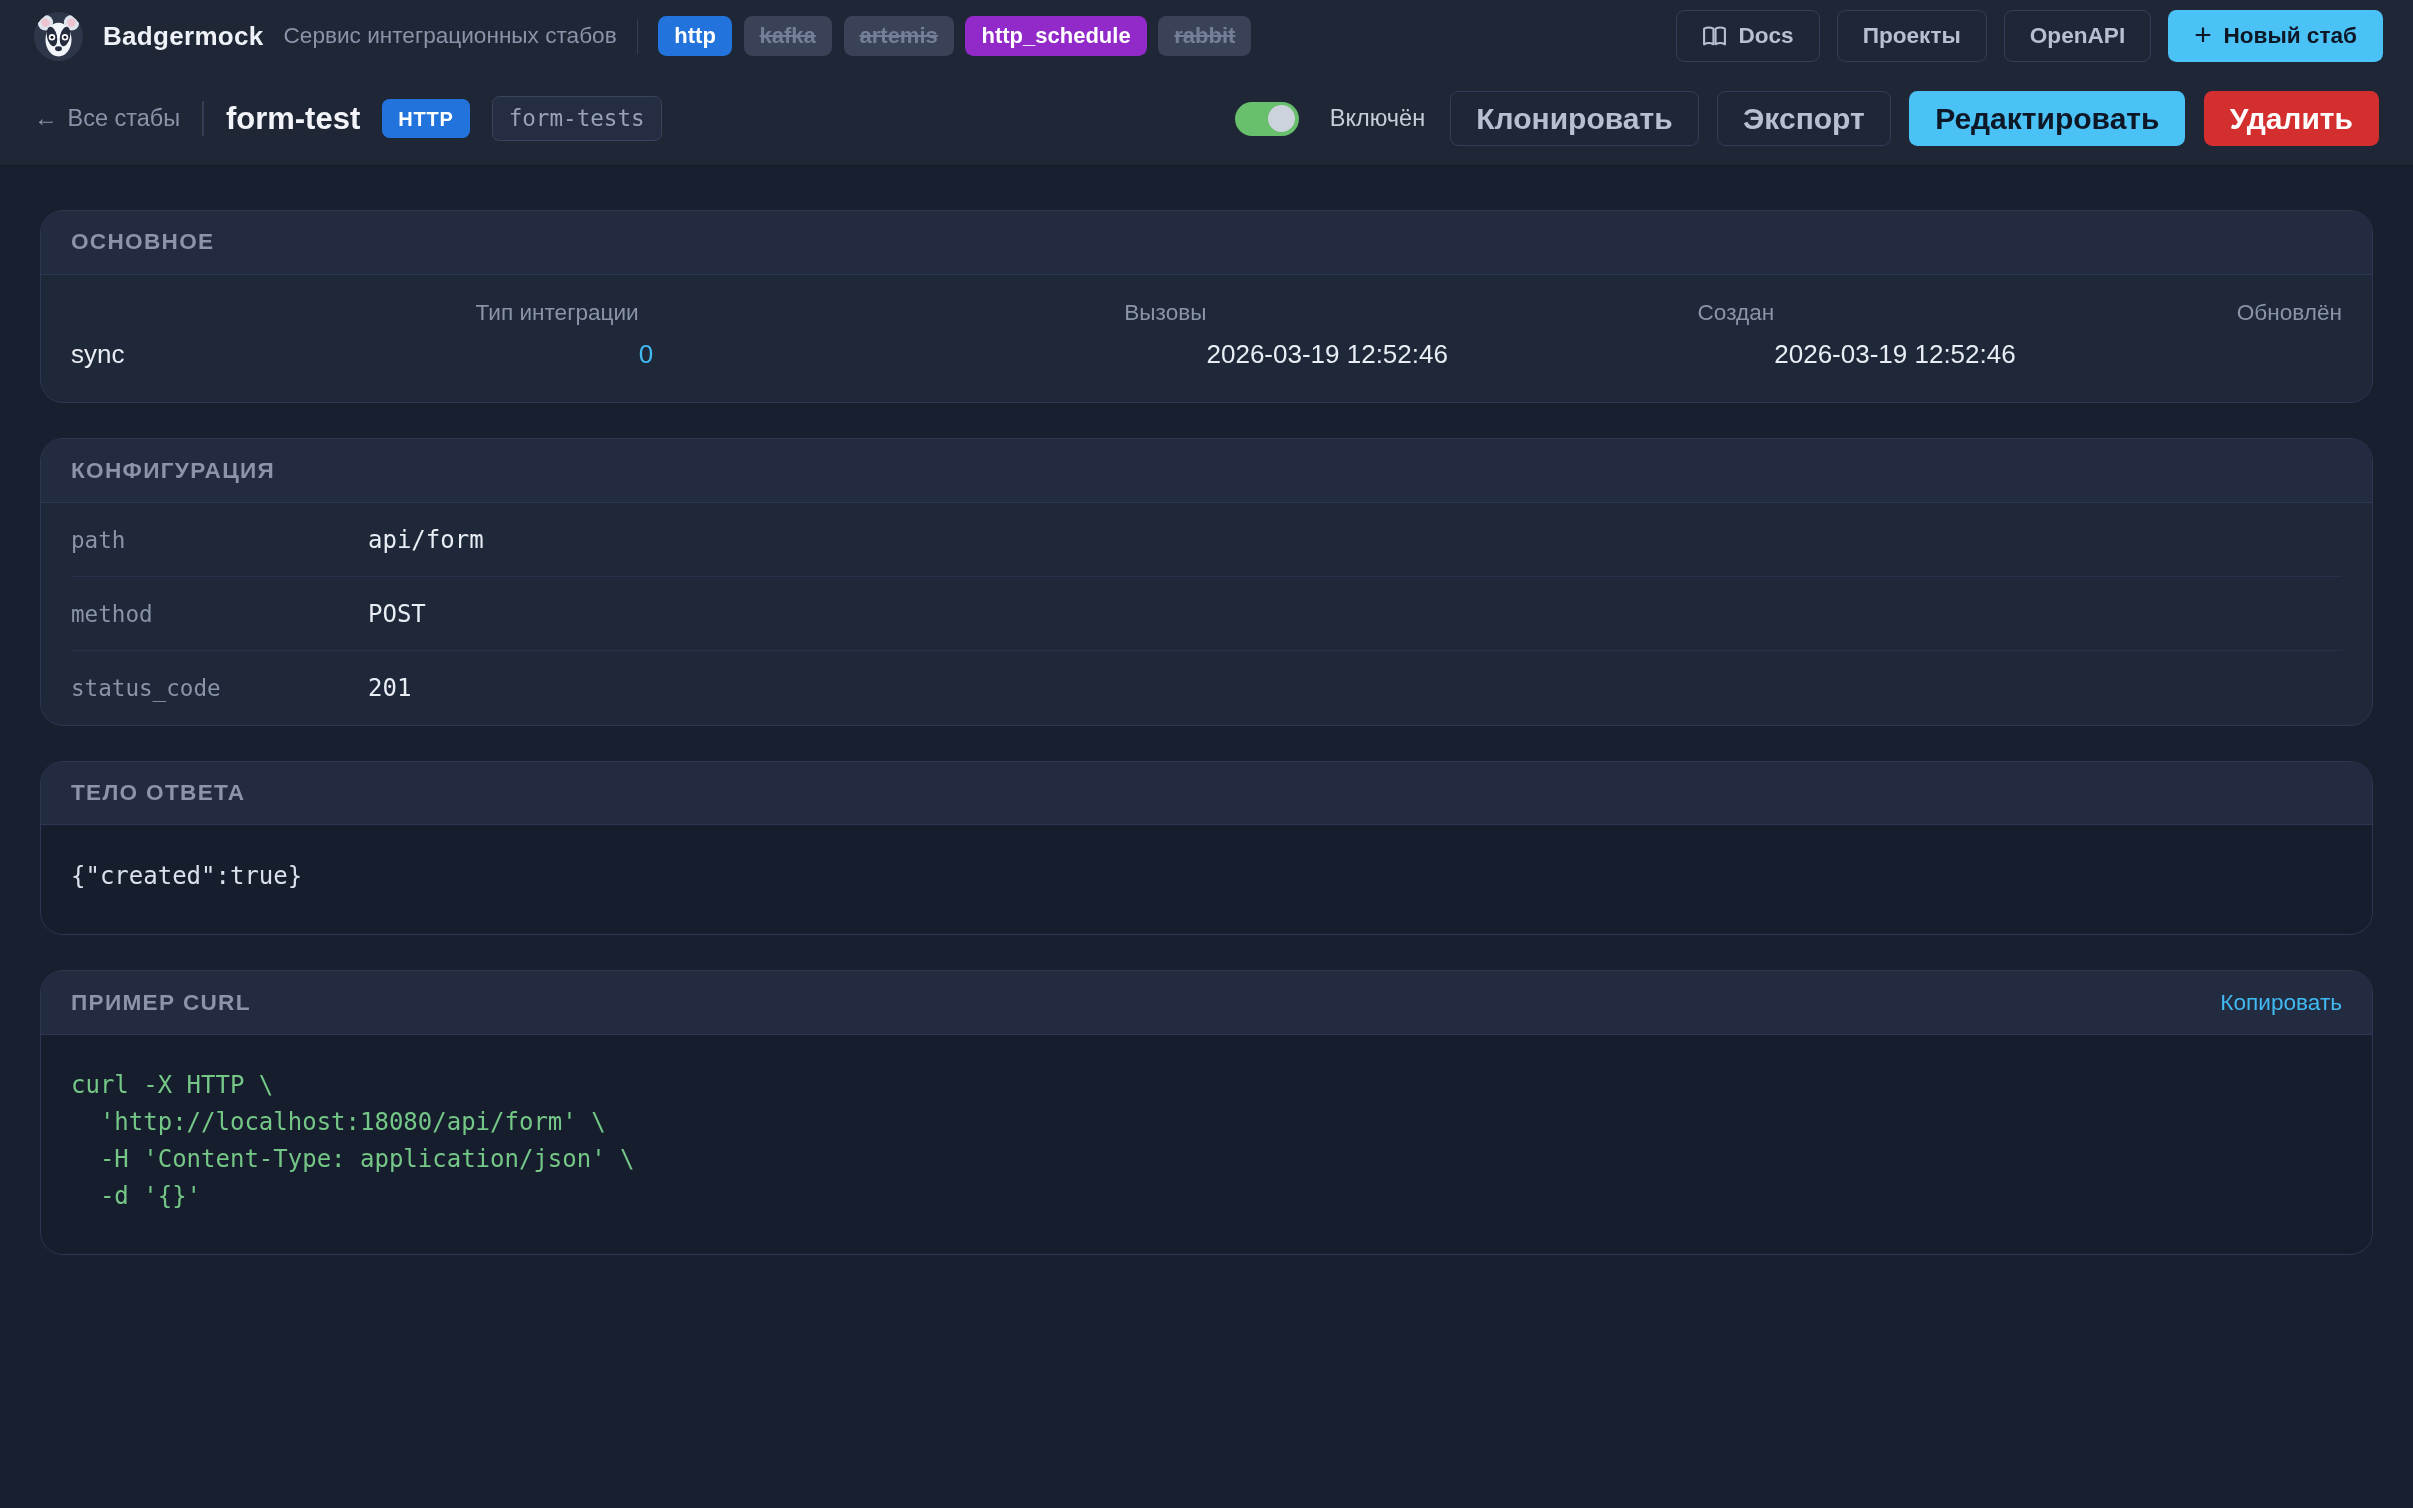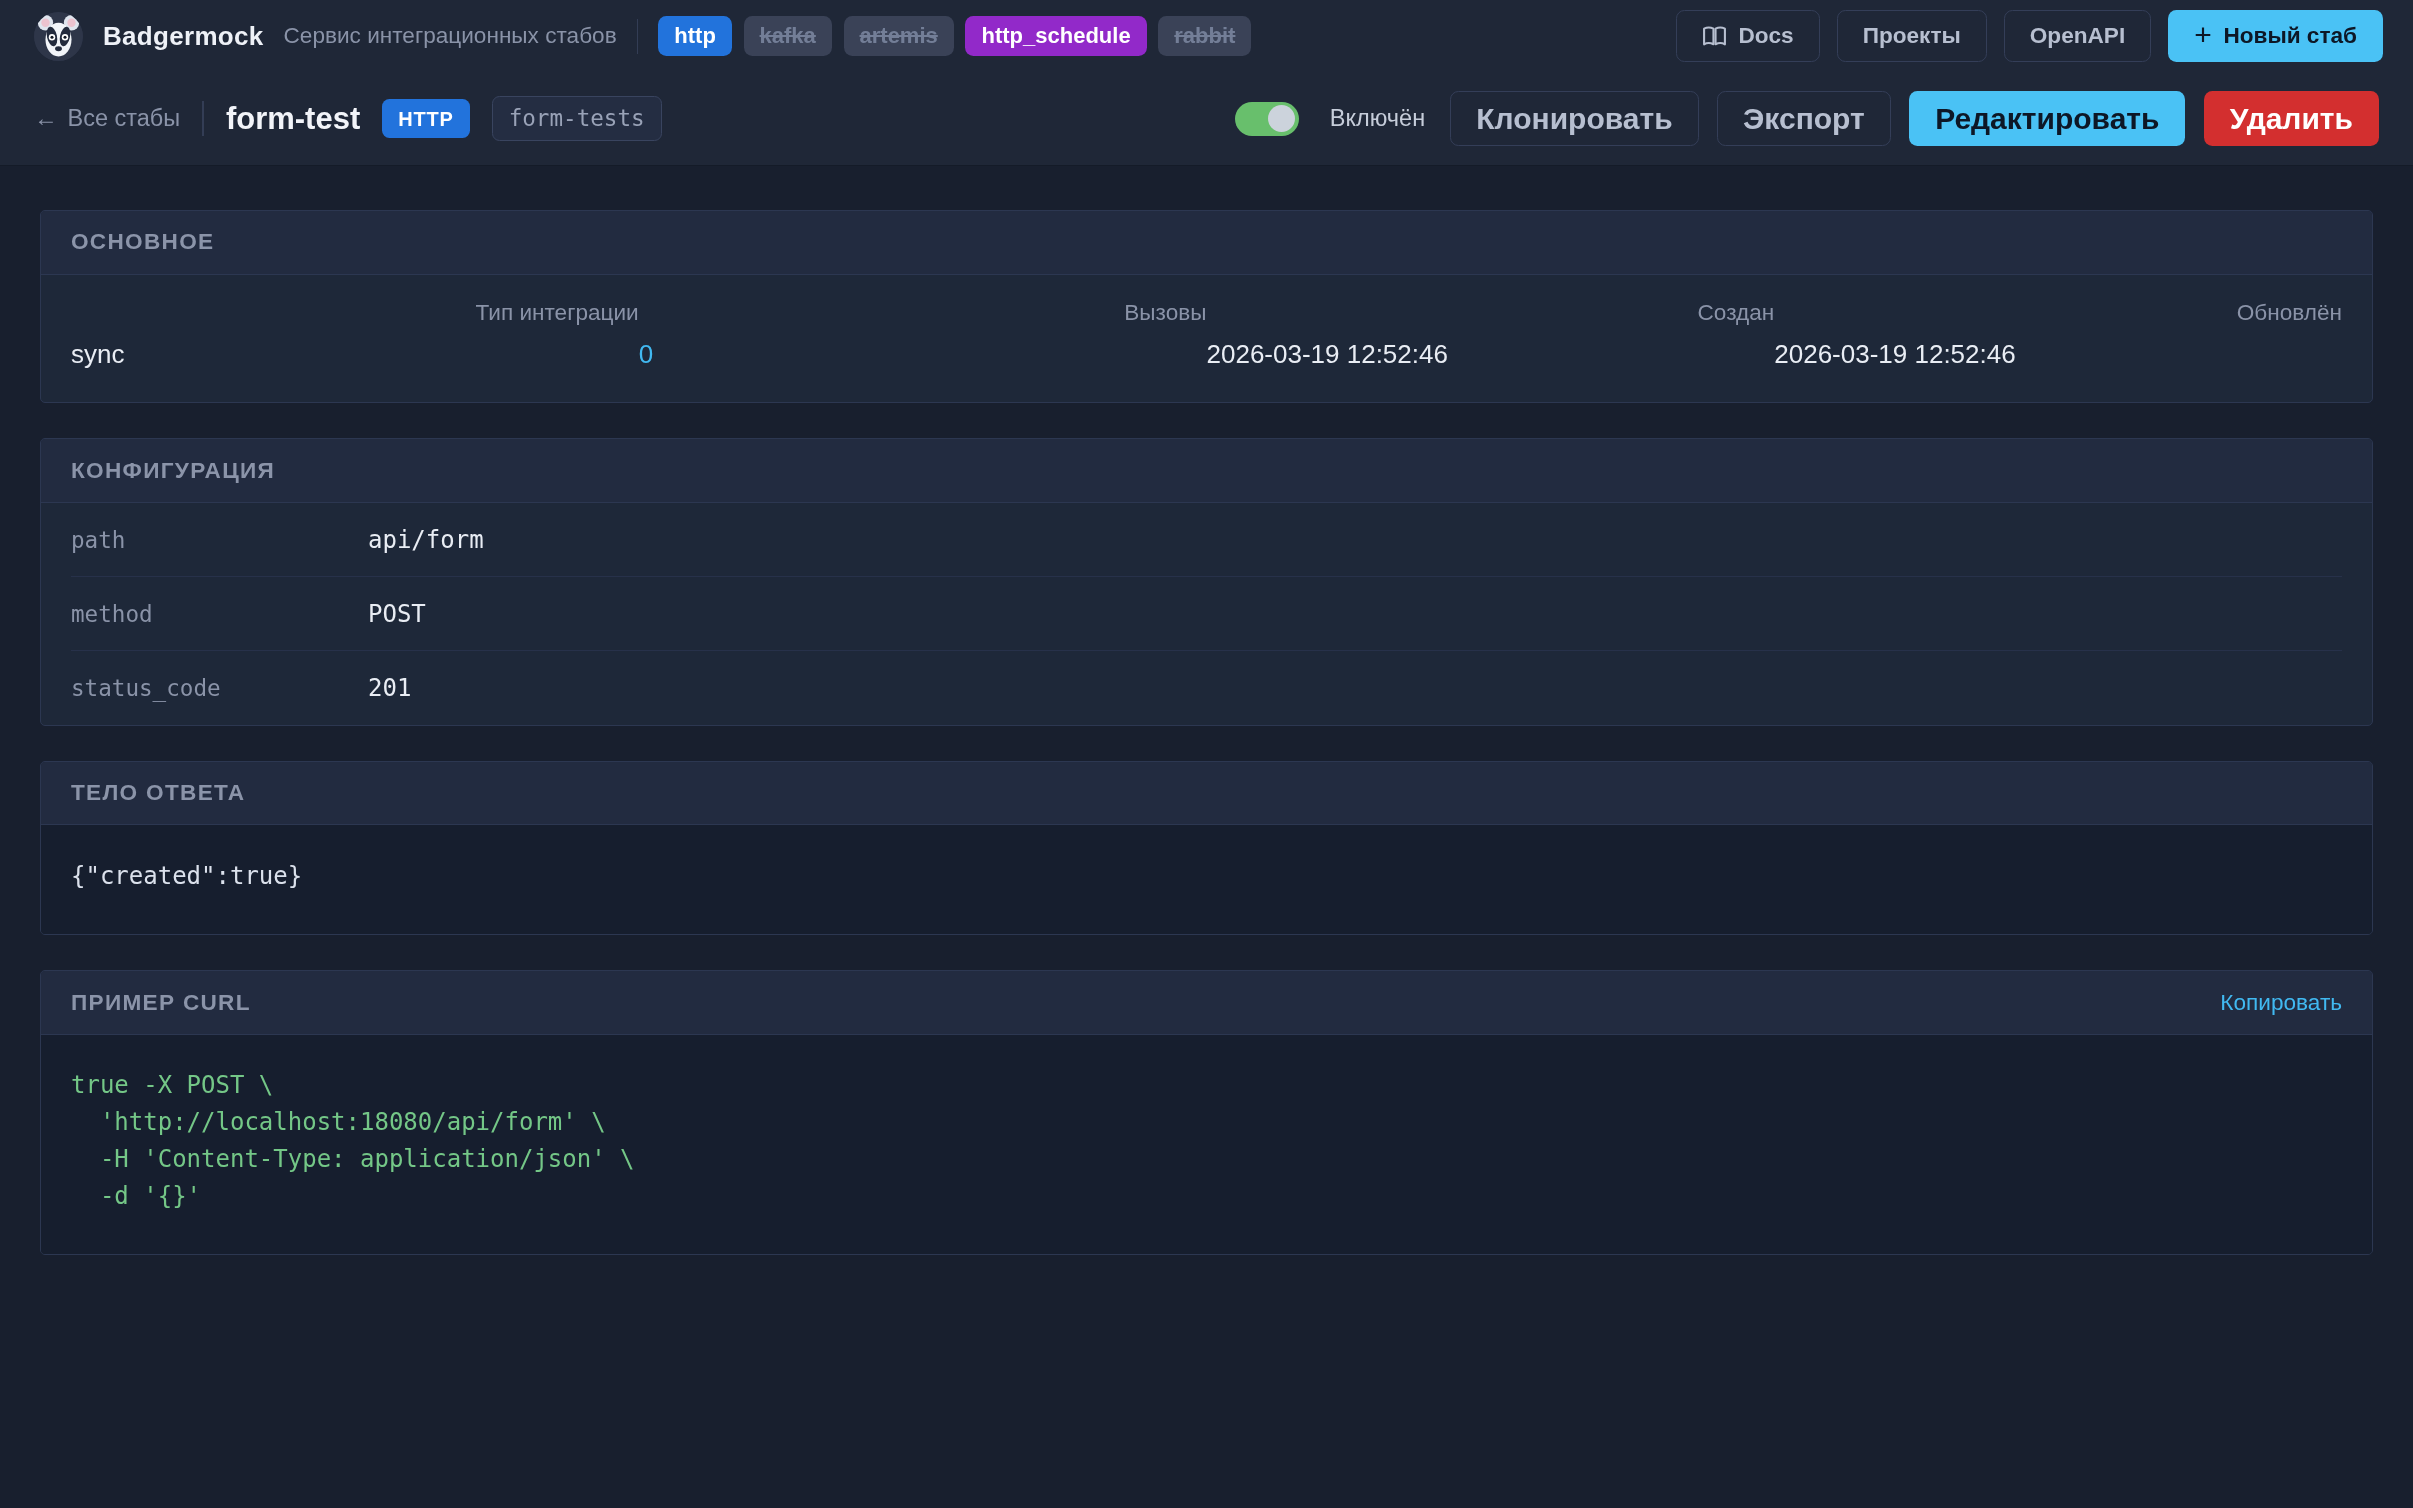--- a/index.html
+++ b/index.html
@@ -76,21 +76,21 @@
   .toggle-knob {
     width:27px; height:27px; border-radius:50%; background:#ccd3dc;
     position:absolute; top:3.4px; right:3.4px;
   }
   .toggle-label { font-size:23.5px; color:#c6cdda; }
   .btn.tall { height:55px; font-size:30px; }
 
   
   .content { padding:44px 40px; display:flex; flex-direction:column; gap:35px; }
   .card {
-    border:1.7px solid #2c3751; border-radius:5px;
+    border:1.7px solid #2c3751; border-radius:23px;
     background:#1e2839; overflow:hidden;
   }
   .card-header {
     background:#222b40; padding:18.4px 30px; min-height:59px;
     border-bottom:1.7px solid #2c3751;
     display:flex; align-items:center; justify-content:space-between;
   }
   .card-title {
     font-size:22.6px; font-weight:700; color:#8b94a9; letter-spacing:1.3px;
   }
@@ -267,21 +267,21 @@
     </div>
     <div class="code-body mono">{"created":true}</div>
   </section>
 
   <section class="card">
     <div class="card-header">
       <div class="card-title">ПРИМЕР CURL</div>
       <div class="copy-link">Копировать</div>
     </div>
     <div class="curl-body">
-      <pre>true -X POST \
+      <pre>curl -X HTTP \
   'http://localhost:18080/api/form' \
   -H 'Content-Type: application/json' \
   -d '{}'</pre>
     </div>
   </section>
 
 </main>
 
 
 </body></html>

